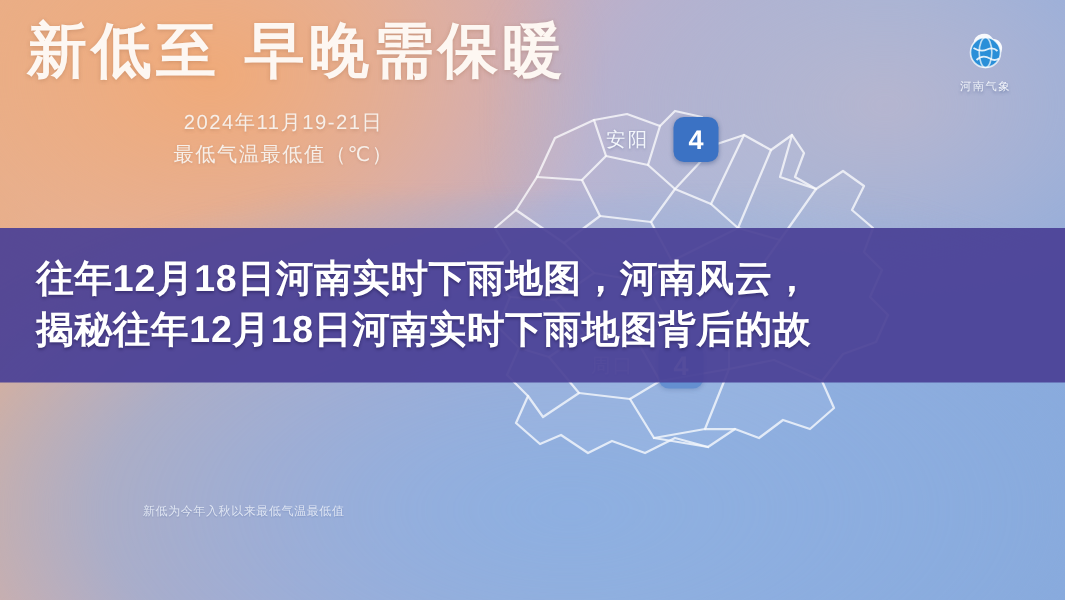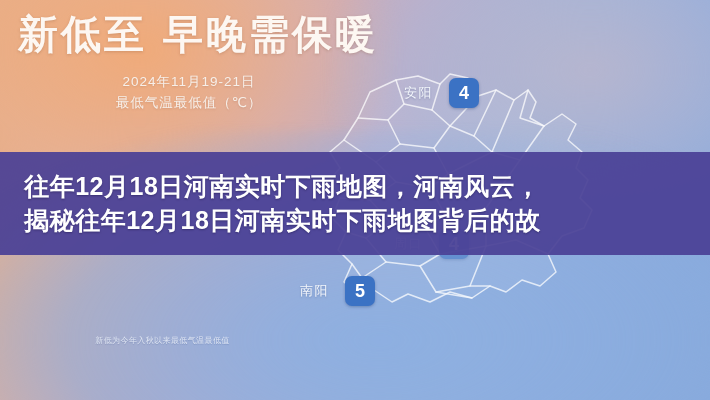--- a/index.html
+++ b/index.html
@@ -245,30 +245,37 @@
 
   <div class="headline">
     <span>新低至</span><span class="gap"></span><span>早晚需保暖</span>
   </div>
 
   <div class="sub-lines">
     <div>2024年11月19-21日</div>
     <div>最低气温最低值（℃）</div>
   </div>
 
+  <div class="logo">
+    <svg width="40" height="38" viewBox="0 0 40 38">
+      <path d="M12,15 a7,7 0 0 1 13,-3 a6,6 0 0 1 6,7 a5.5,5.5 0 0 1 -5,5 h-13 a6,6 0 0 1 -1,-9 z" fill="#ffffff" opacity="0.92"></path>
+      <circle cx="20" cy="21" r="10" fill="#2a8fd8"></circle>
+      <circle cx="20" cy="21" r="10" fill="none" stroke="#ffffff" stroke-width="1.1" opacity="0.75"></circle>
+      <path d="M12,18 q5,3 9,1 q4,-2 7,1" fill="none" stroke="#ffffff" stroke-width="1.2" opacity="0.85"></path>
+      <path d="M14,26 q4,-4 9,-1 q3,2 6,0" fill="none" stroke="#ffffff" stroke-width="1.2" opacity="0.85"></path>
+      <ellipse cx="20" cy="21" rx="4.2" ry="10" fill="none" stroke="#ffffff" stroke-width="1.1" opacity="0.7"></ellipse>
+    </svg>
+    <div class="logo-text">河南气象</div>
+  </div>
 
   <div class="city" id="city-anyang">
     <span class="city-name">安阳</span>
     <span class="city-val" style="background:#3b72c4">4</span>
   </div>
 
-  <div class="city" id="city-nanyang">
-    <span class="city-name">南阳</span>
-    <span class="city-val" style="background:#3b72c4">5</span>
-  </div>
 
   <div class="city" id="city-zhoukou">
     <span class="city-name">周口</span>
     <span class="city-val" style="background:#3b72c4">4</span>
   </div>
 
   <div class="footnote">
     <div>新低为今年入秋以来最低气温最低值</div>
   </div>
 

